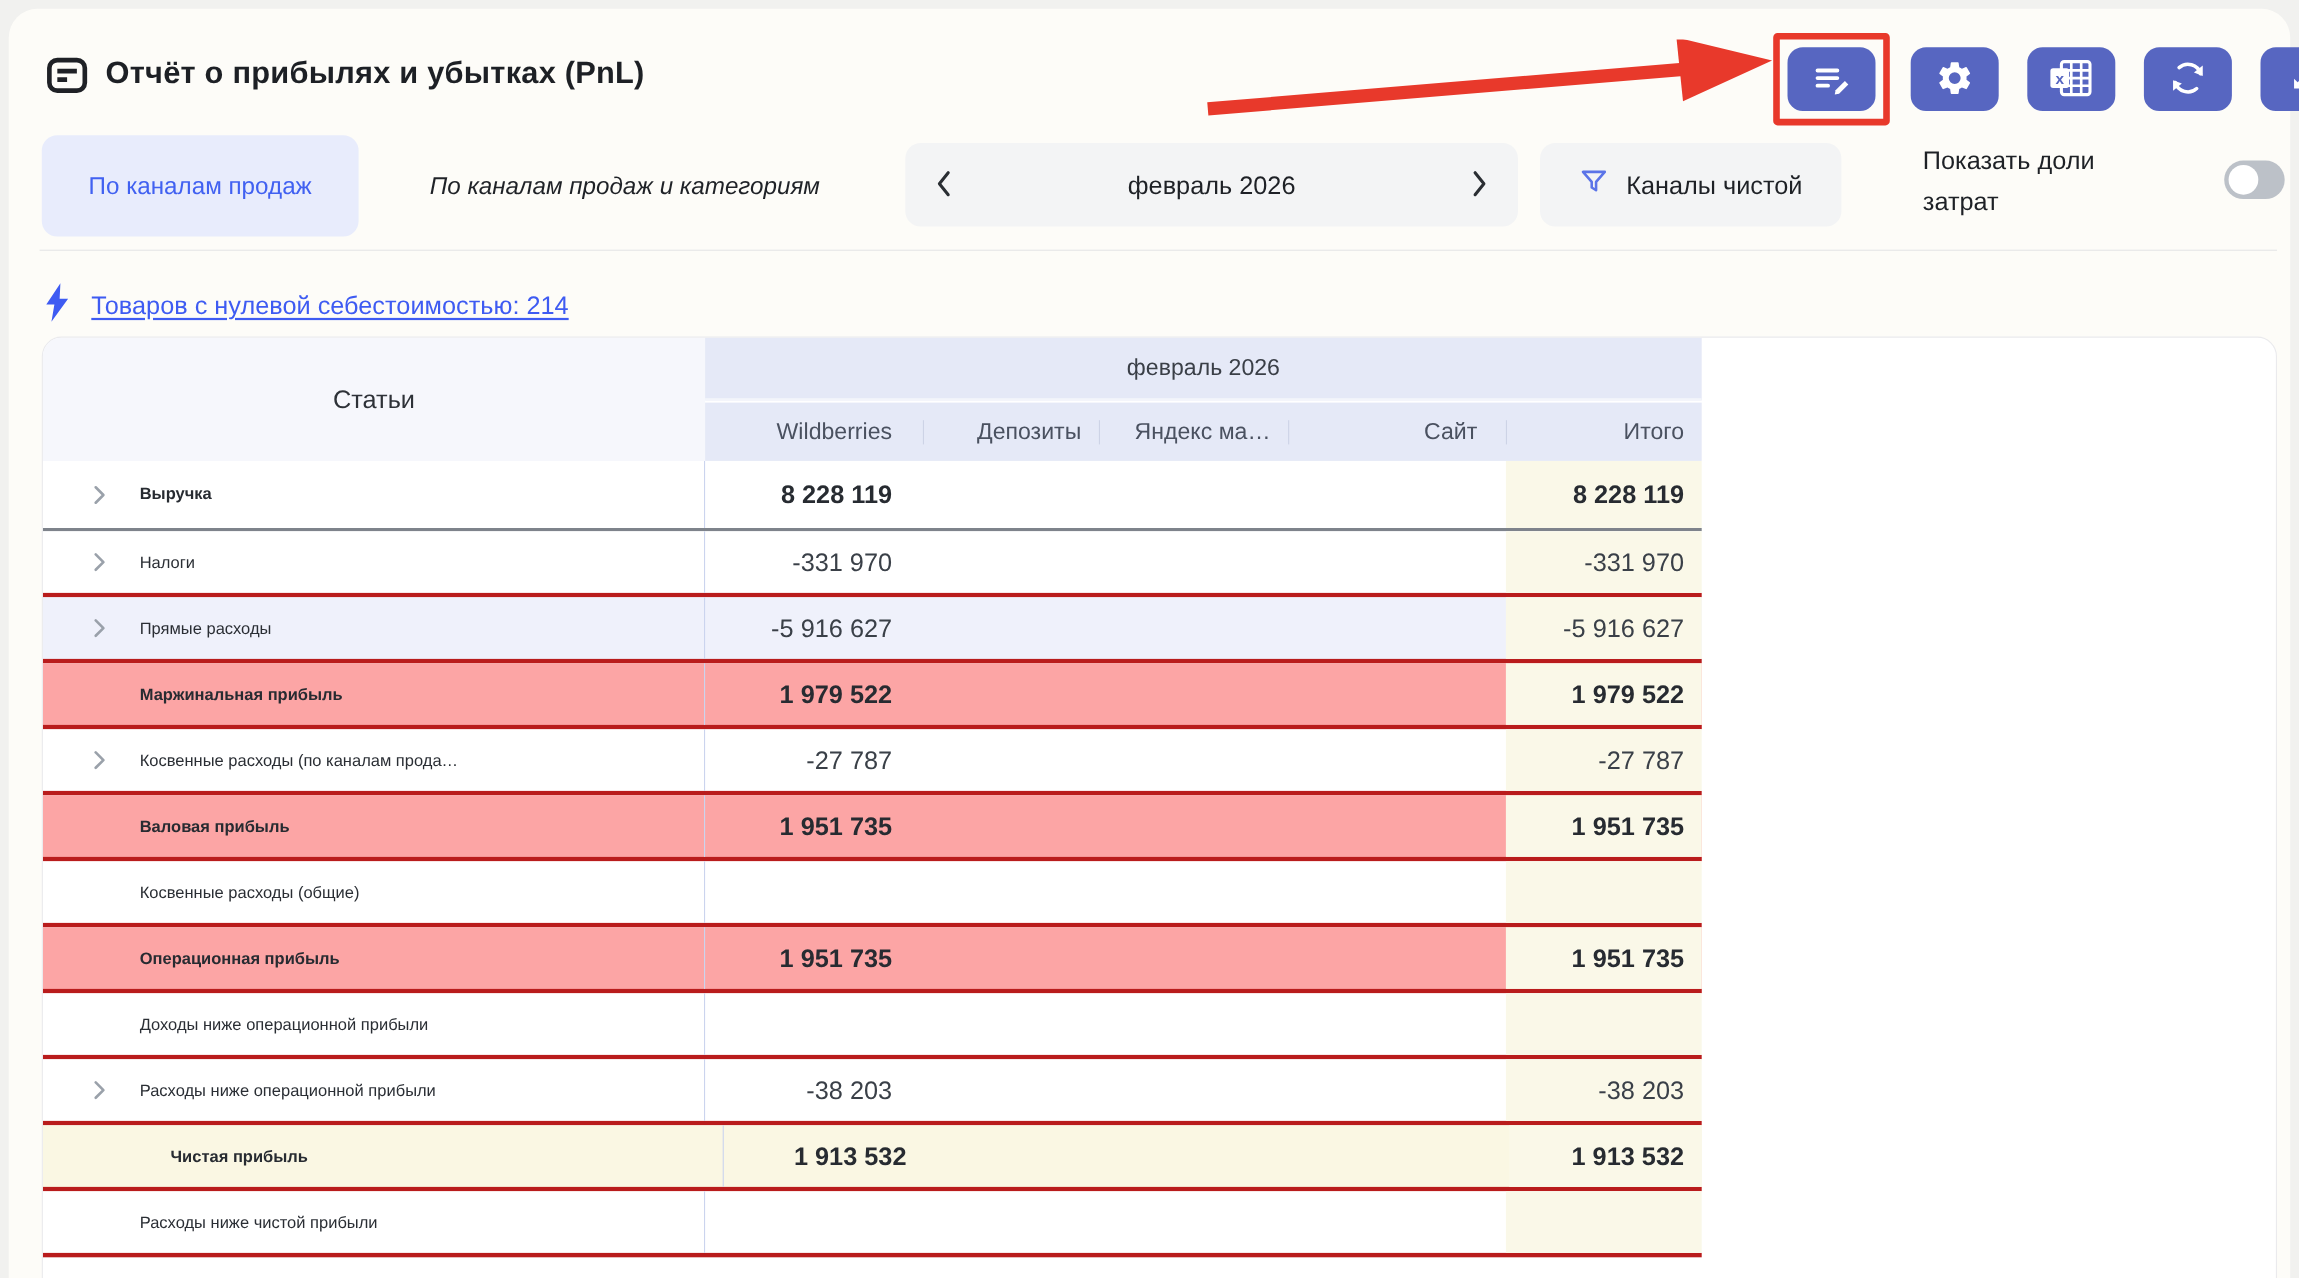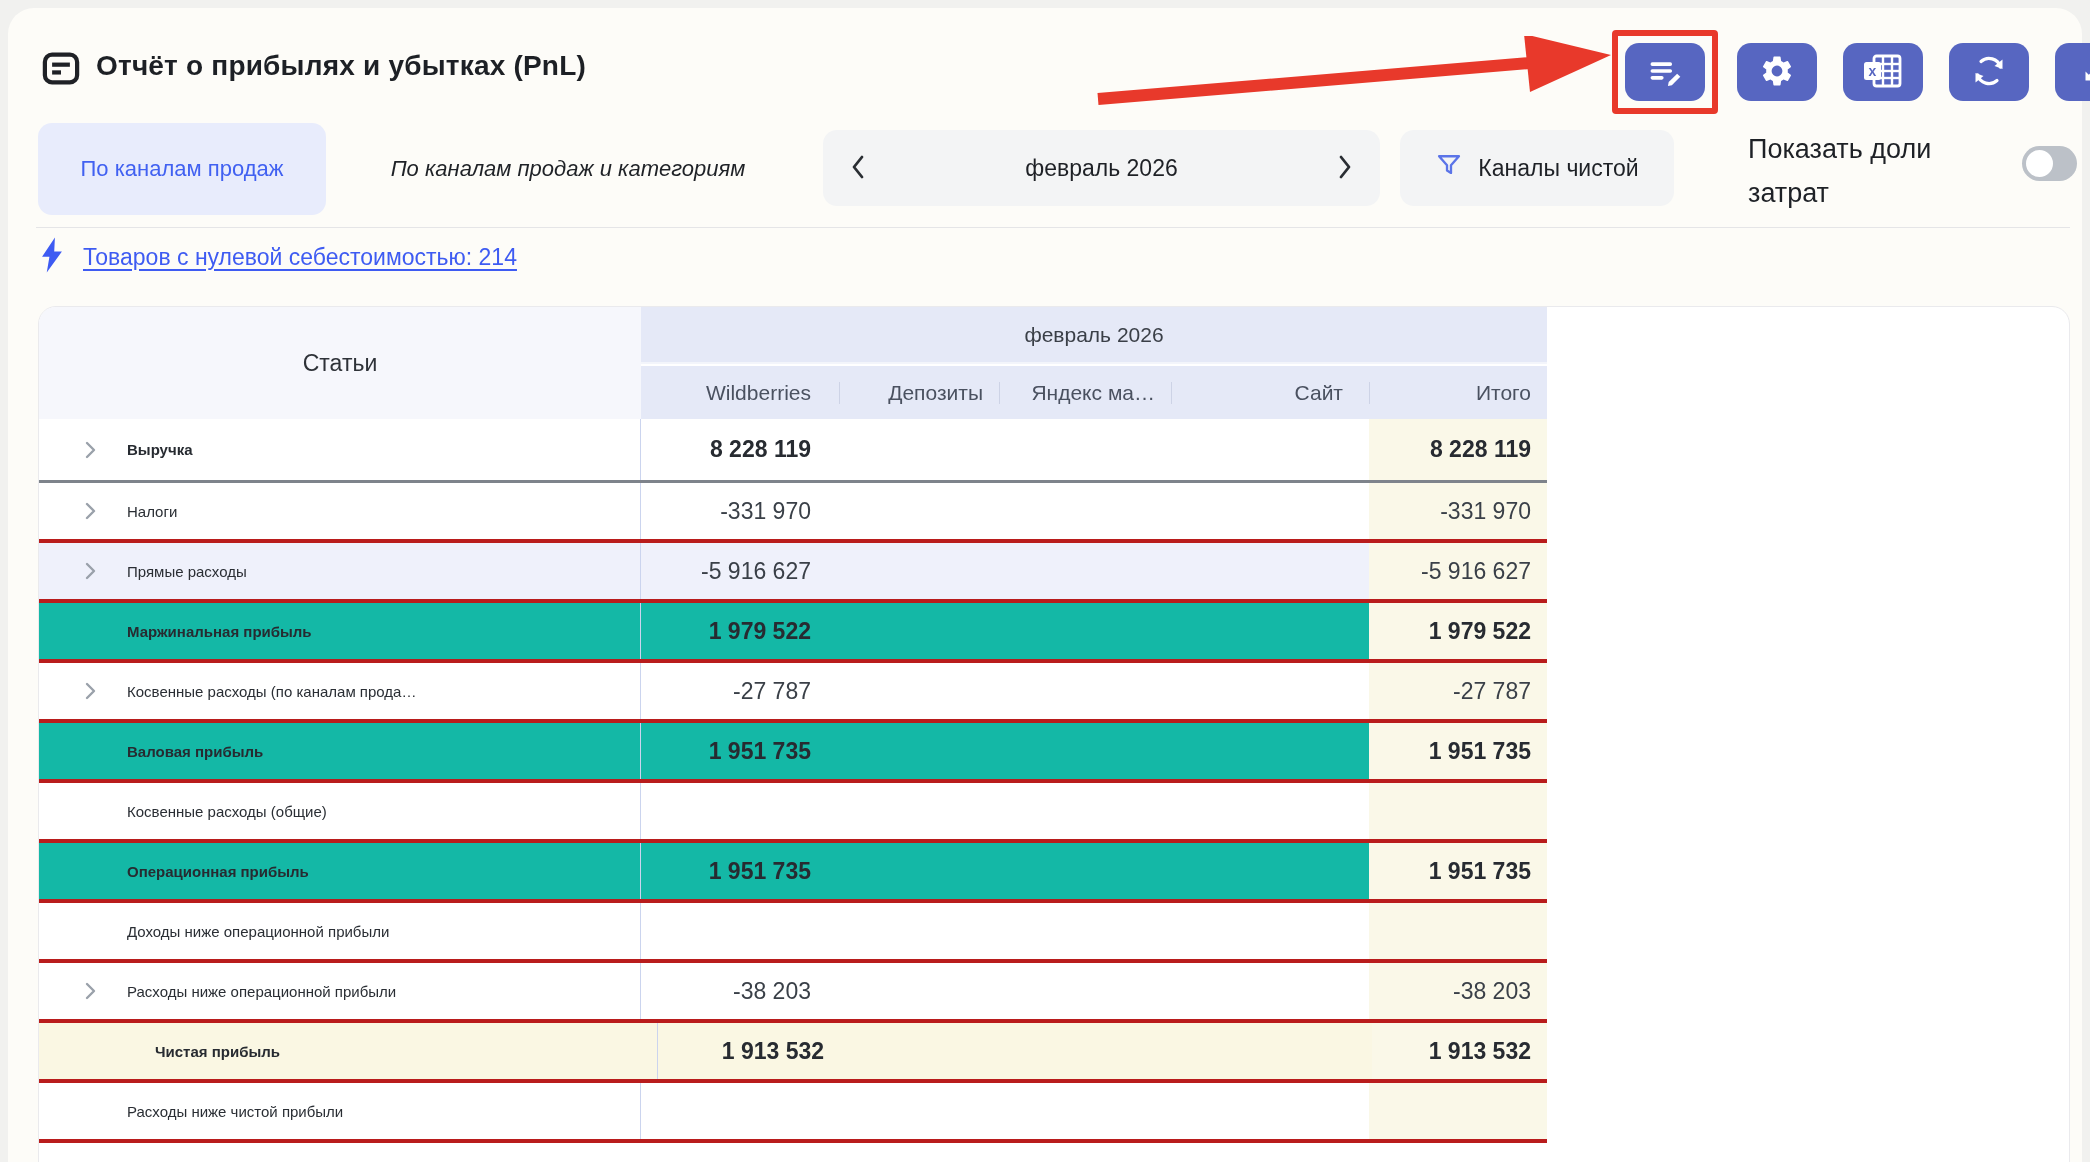--- a/index.html
+++ b/index.html
@@ -28,29 +28,29 @@
   .datenav { position: absolute; left: 815px; top: 122px; width: 557px; height: 76px;
     border-radius: 14px; background: #F3F4F5; display: flex; align-items: center; }
   .datenav .nav-btn { width: 70px; height: 76px; background: none; border: none; cursor: pointer;
     display: flex; align-items: center; justify-content: center; }
   .datenav .period { flex: 1; text-align: center; font-size: 23px; color: #1E2126; }
   .filter-btn { position: absolute; left: 1392px; top: 122px; width: 274px; height: 76px;
     border-radius: 14px; background: #F3F4F5; border: none; cursor: pointer;
     display: flex; align-items: center; justify-content: center; gap: 15px;
     font-size: 23px; color: #1E2126; font-family: inherit; }
   .toggle-label { position: absolute; left: 1740px; top: 120px; width: 240px;
-    font-size: 27px; line-height: 1.62; color: #1E2126; }
+    font-size: 23px; line-height: 1.62; color: #1E2126; }
   .toggle { position: absolute; left: 2014px; top: 138px; width: 55px; height: 35px;
     border-radius: 18px; background: #BCC1C8; cursor: pointer; }
   .toggle .knob { position: absolute; left: 4px; top: 4px; width: 27px; height: 27px;
     border-radius: 50%; background: #FFFFFF; }
   .divider { position: absolute; left: 28px; top: 219px; width: 2034px; height: 1px; background: #E5E5E7; }
 
   
-  .notice { position: absolute; left: 30px; top: 228px; display: flex; align-items: center; gap: 17px; }
+  .notice { position: absolute; left: 30px; top: 248px; display: flex; align-items: center; gap: 17px; }
   .notice a { font-size: 23px; color: #3E5BF2; text-decoration: underline; text-underline-offset: 4px; cursor: pointer; }
 
   
   .tbl { position: absolute; left: 30px; top: 298px; width: 2032px; height: 910px;
     background: #FFFFFF; border: 1px solid #EAEAED; border-radius: 18px; overflow: hidden; }
   .thead { position: relative; height: 112px; width: 1508px; }
   .th-articles { position: absolute; left: 0; top: 0; width: 602px; height: 112px;
     background: #F6F7FC; display: flex; align-items: center; justify-content: center;
     font-size: 23px; color: #2E3238; }
   .th-period { position: absolute; left: 602px; top: 0; width: 906px; height: 57px;
@@ -63,21 +63,21 @@
   .th-col + .th-col::before { content: ""; position: absolute; left: 0; top: 16px; width: 1px; height: 22px;
     background: #CDD3E6; }
   .col-wb { width: 198px; padding-right: 28px; }
   .col-dep { width: 160px; padding-right: 16px; }
   .col-ym { width: 172px; padding-right: 16px; }
   .col-site { width: 198px; padding-right: 26px; }
   .col-total { width: 178px; padding-right: 16px; }
 
   .trow { display: flex; width: 1508px; height: 60px; border-bottom: 4px solid #b91c1c; background: #FFFFFF; }
   .trow.thick { height: 64px; border-bottom: 3px solid #7E838B; }
-  .trow.tint { background: #14b8a6; }
+  .trow.tint { background: #fca5a5; }
   .trow.tint-light { background: #EFF1FB; }
   .trow.yellow { background: #FAF7E3; padding-left: 28px; }
   .label-cell { width: 602px; display: flex; align-items: center; padding-left: 46px;
     border-right: 1px solid #CBD4EE; }
   .row-chevron { width: 42px; display: flex; align-items: center; cursor: pointer; }
   .row-chevron.hidden { visibility: hidden; }
   .row-label { font-size: 15px; color: #2A2E34; white-space: nowrap; overflow: hidden; }
   .val { display: flex; align-items: center; justify-content: flex-end;
     font-size: 23px; color: #3A4048; white-space: nowrap; }
   .val.total-cell { background: #FAF8E8; }

